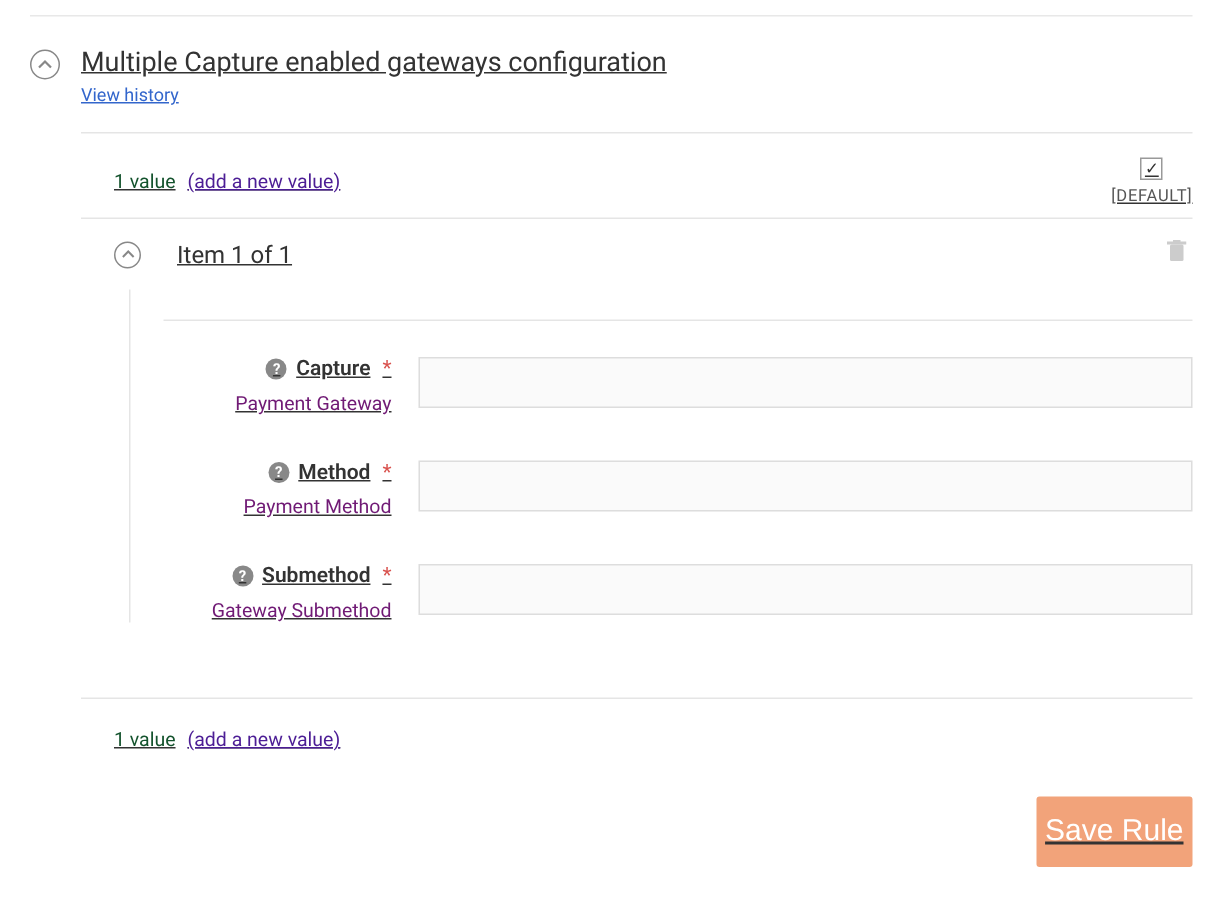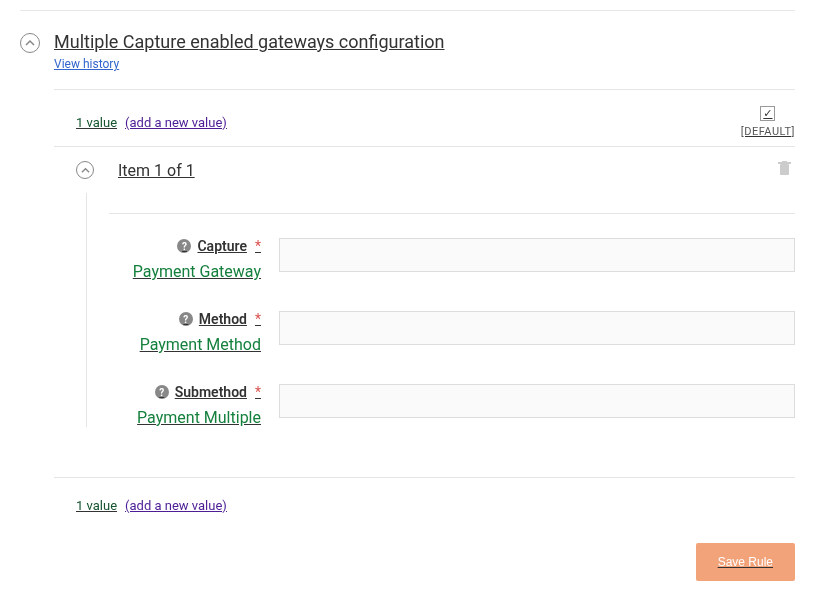--- a/index.html
+++ b/index.html
@@ -188,22 +188,22 @@
       font-size: 14px;
       font-weight: 600;
       color: #333;
     }
     .required-star {
       color: #d9534f;
       font-size: 14px;
       margin-left: 2px;
     }
     .form-sublabel {
-      font-size: 16px;
-      color: #15803d;
+      font-size: 13px;
+      color: #701a75;
       margin-top: 8px;
     }
     .form-input-col {
       flex: 1;
       padding-left: 10px;
     }
     .form-input {
       width: 100%;
       height: 34px;
       border: 1px solid #ddd;
@@ -219,22 +219,22 @@
     }
     .save-row {
       display: flex;
       justify-content: flex-end;
       padding: 20px 0;
     }
     .save-button {
       background: #f2a37a;
       color: #fff;
       border: none;
-      padding: 12px 22px;
-      font-size: 12px;
+      padding: 12px 6px;
+      font-size: 20px;
       font-weight: 500;
       cursor: pointer;
       border-radius: 2px;
     }
   </style>
 </head>
 <body>
 
 <div class="top-border"></div>
 
@@ -313,21 +313,21 @@
           </div>
         </div>
 
         <div class="form-row">
           <div class="form-label-col">
             <div class="form-label-line">
               <div class="help-icon">?</div>
               <span class="form-label">Submethod</span>
               <span class="required-star">*</span>
             </div>
-            <div class="form-sublabel">Payment Multiple</div>
+            <div class="form-sublabel">Gateway Submethod</div>
           </div>
           <div class="form-input-col">
             <input class="form-input" type="text" value="" style="">
           </div>
         </div>
 
       </div>
     </div>
 
     <div class="divider"></div>

